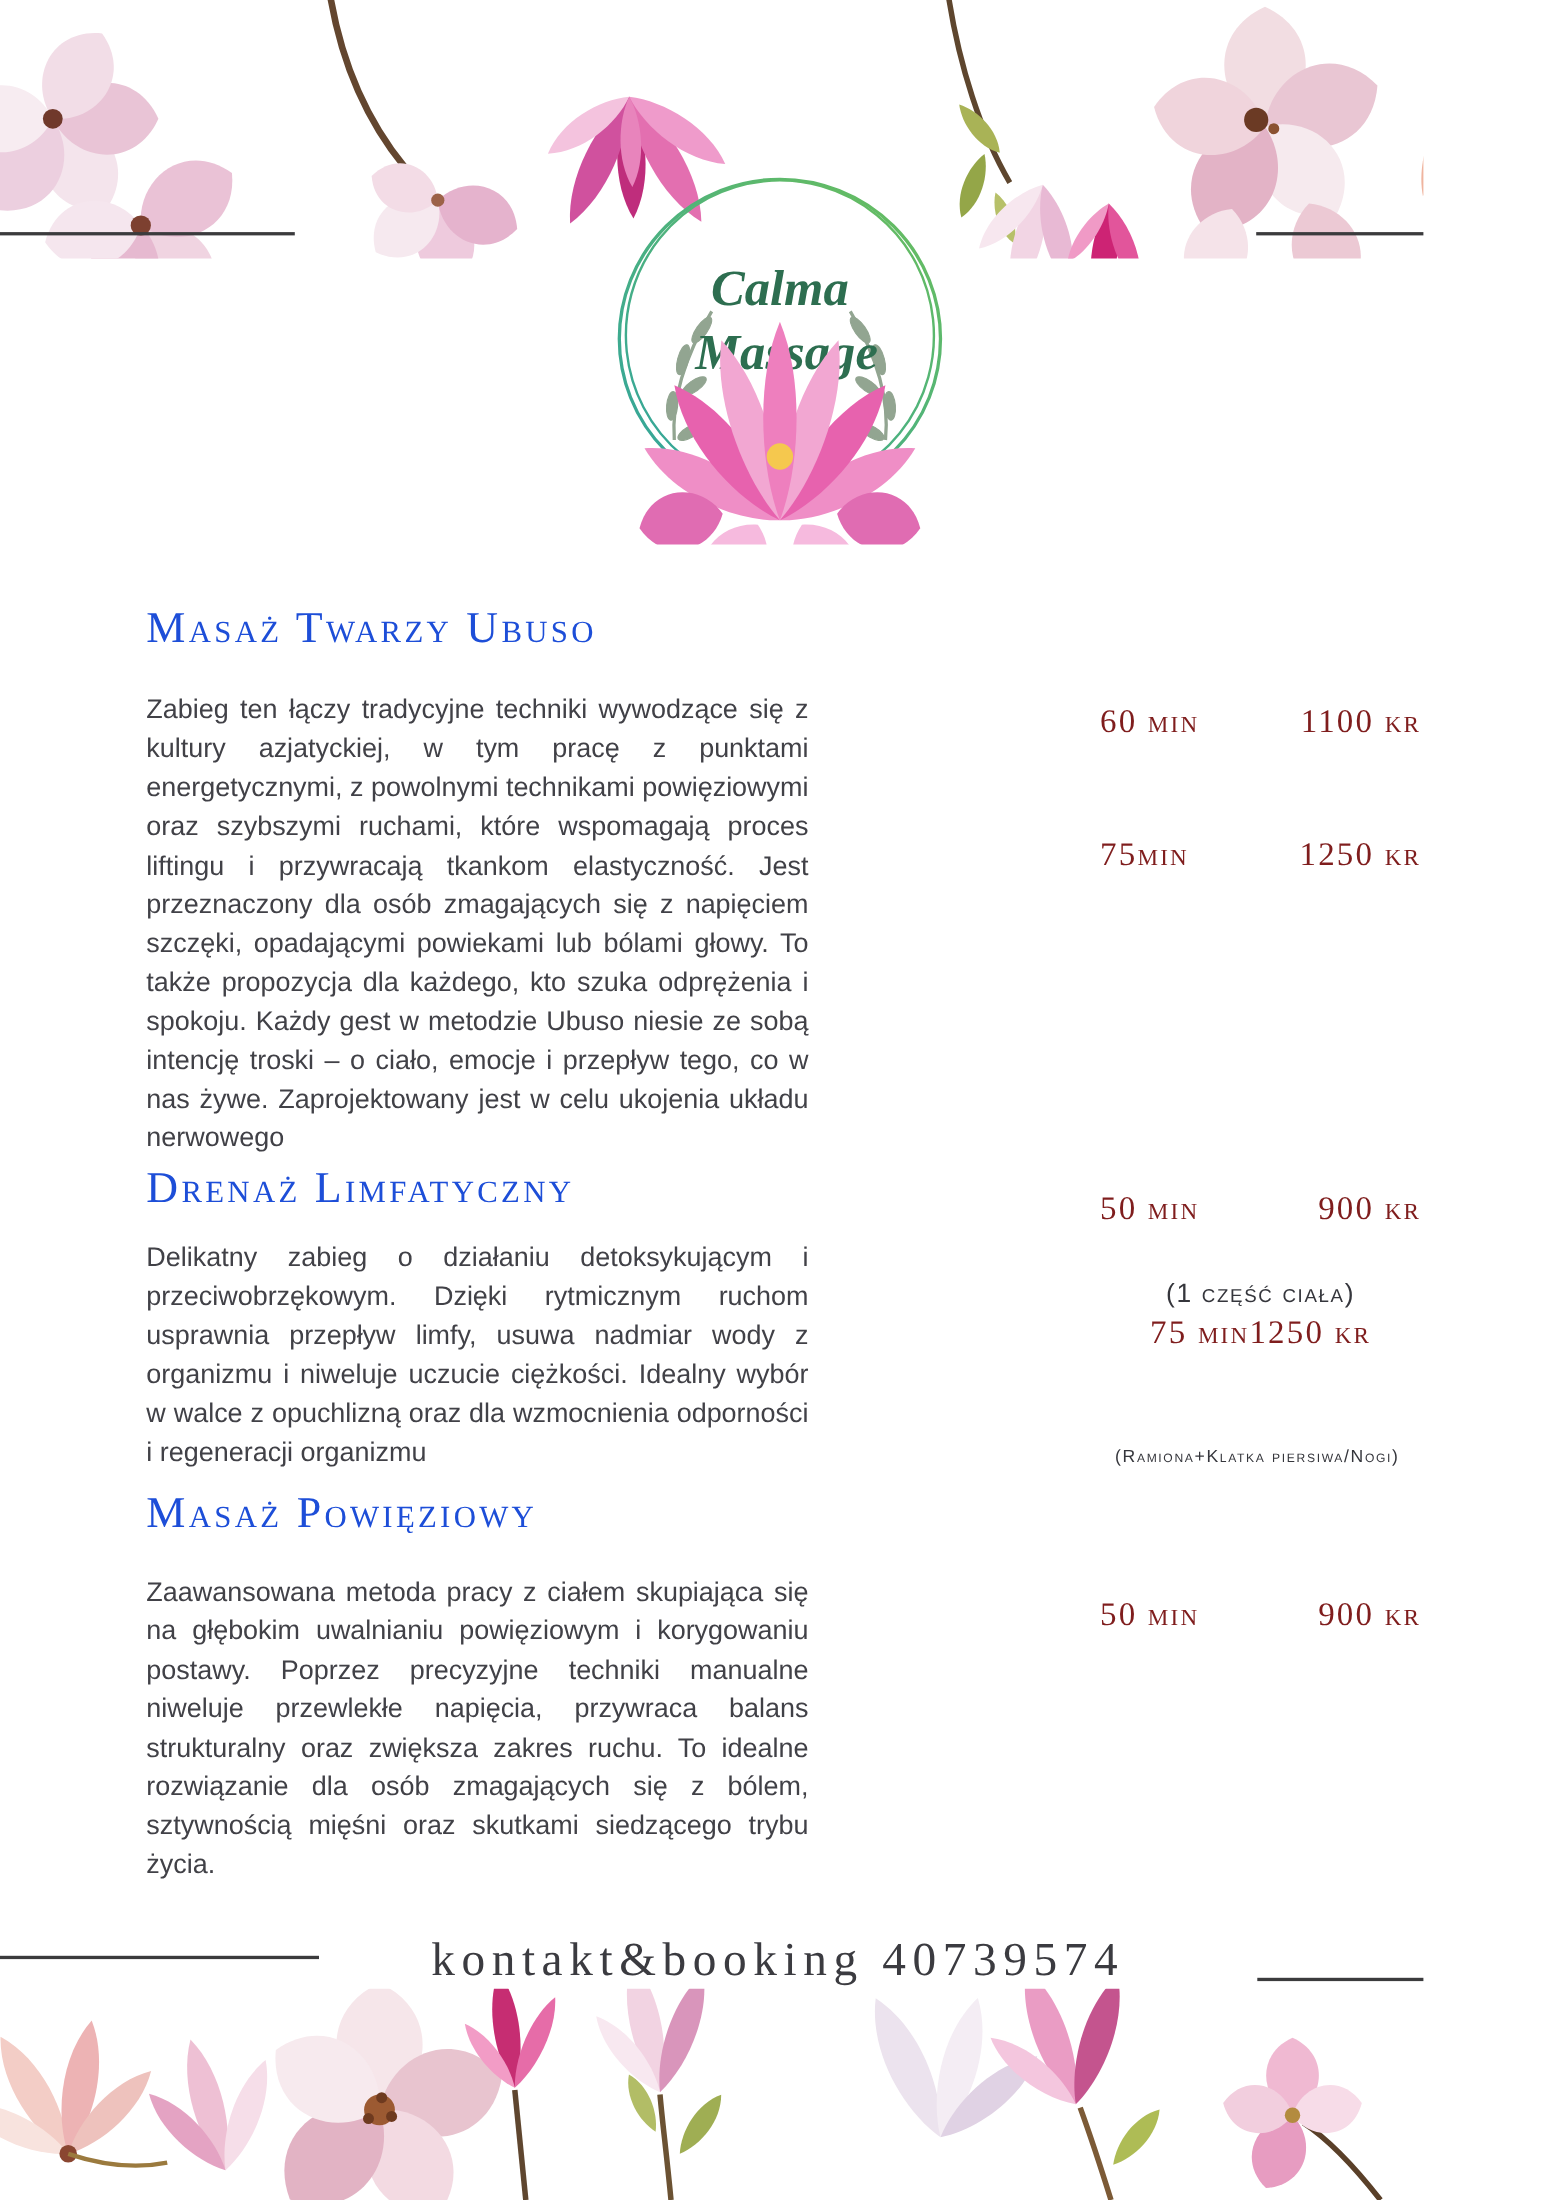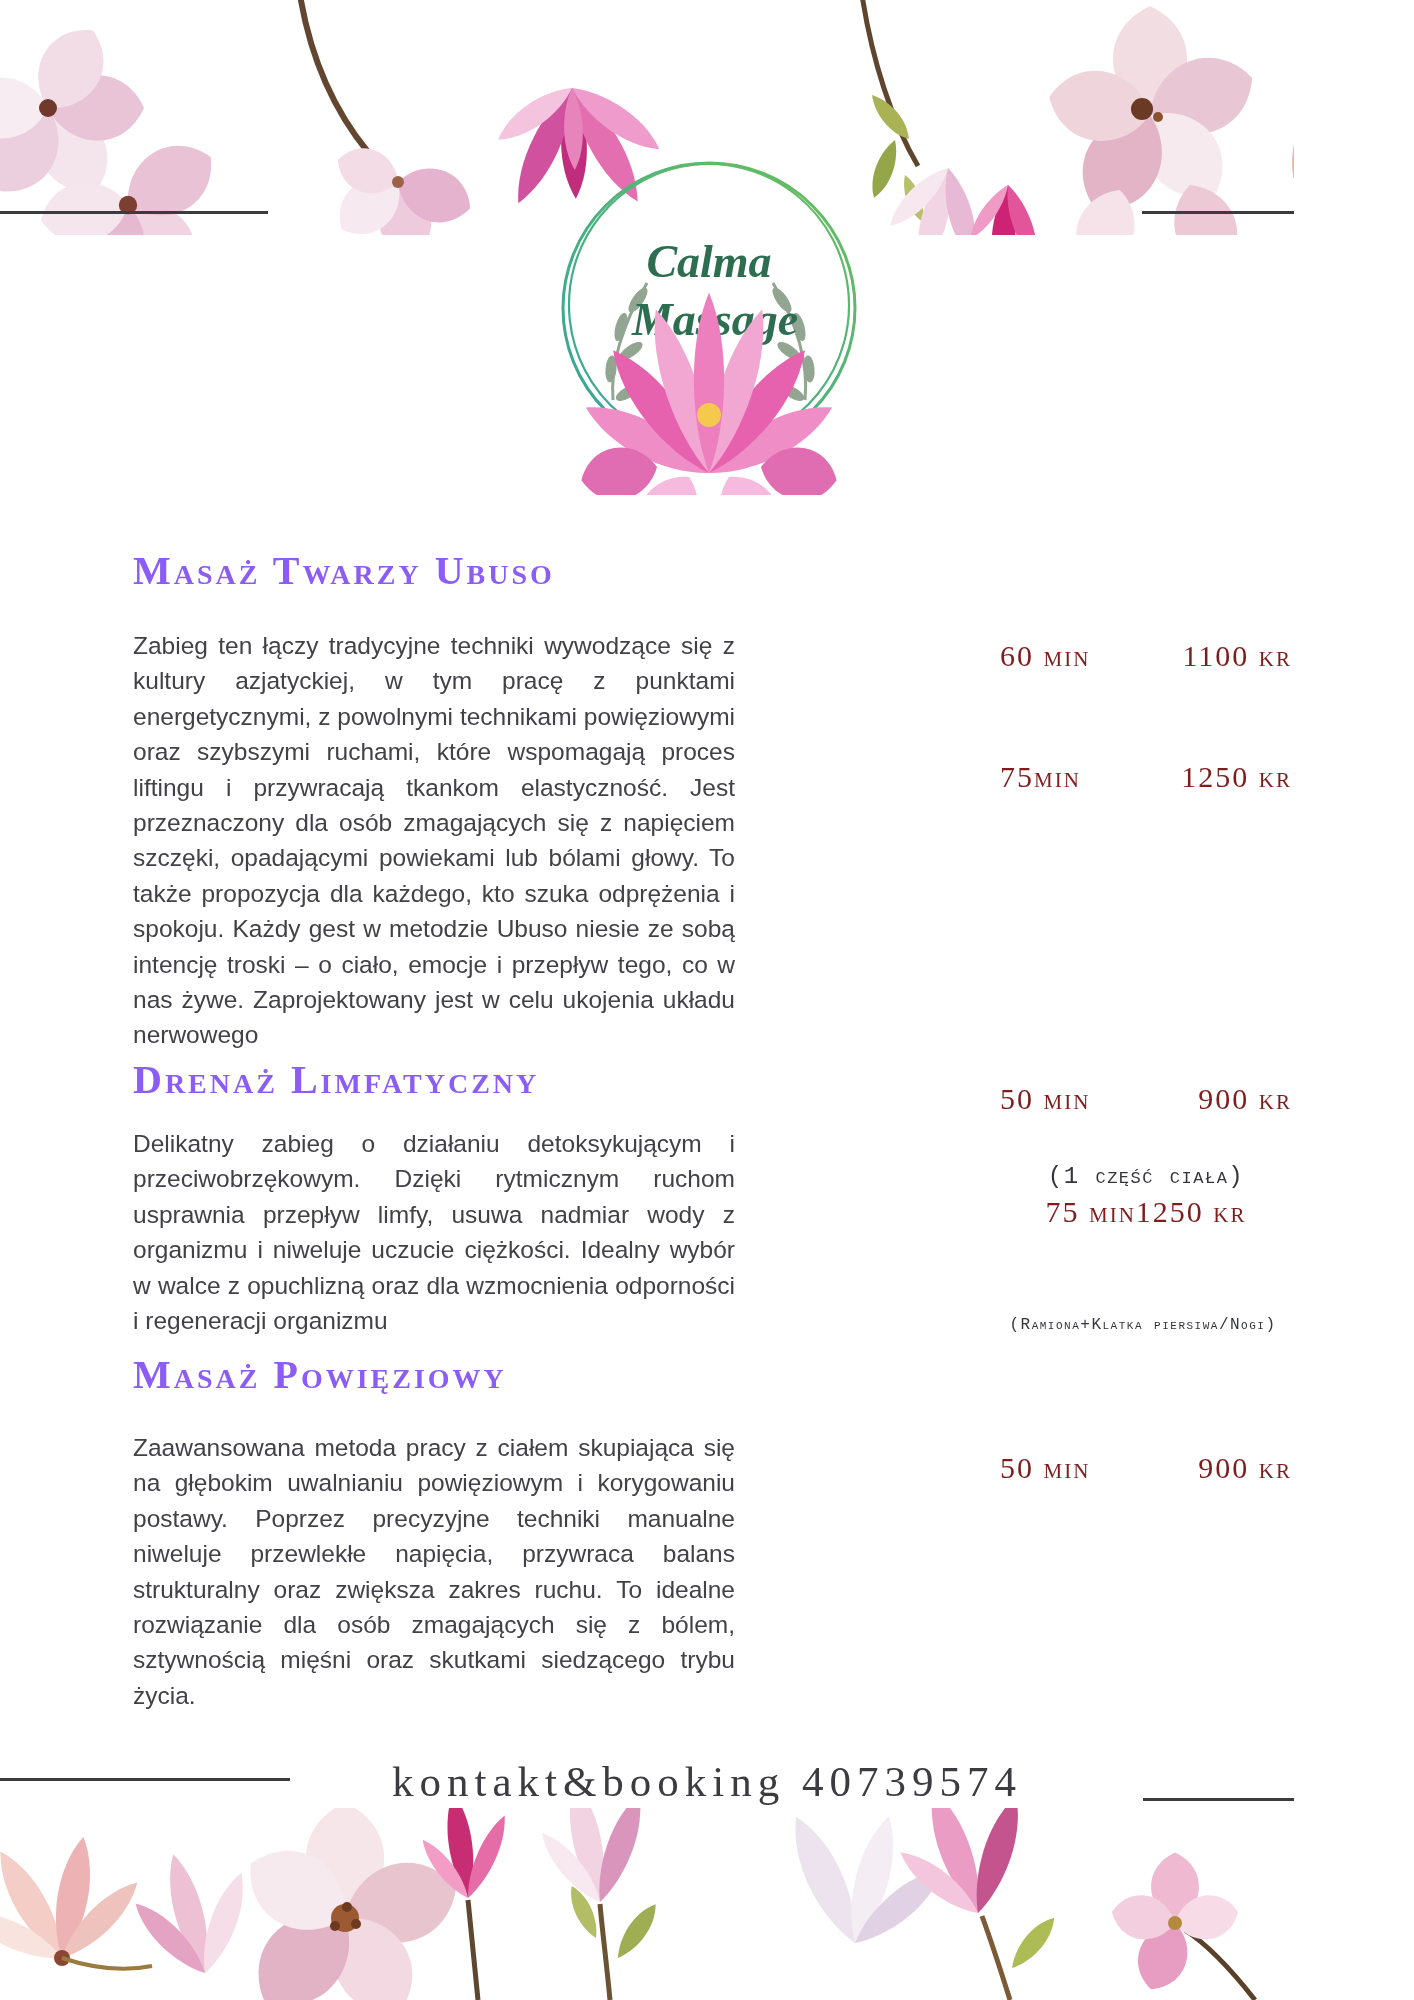--- a/index.html
+++ b/index.html
@@ -7,32 +7,32 @@
         font-family:"Liberation Sans", sans-serif;}
   .band{position:absolute;left:0;width:1414px;pointer-events:none;}
   .band.top{top:0;height:235px;}
   .band.bottom{top:1808px;height:192px;}
   .rule{position:absolute;height:3px;background:#3b3b3d;}
   .rule.tl{left:0;width:268px;top:211px;}
   .rule.tr{left:1142px;width:272px;top:211px;}
   .rule.bl{left:0;width:290px;top:1778px;}
   .rule.br{left:1143px;width:271px;top:1798px;}
   .logo{position:absolute;left:555px;top:155px;width:308px;height:340px;}
-  .sec-title{position:absolute;left:133px;color:#8b5cf6;
+  .sec-title{position:absolute;left:133px;color:#1d4ed8;
       font-family:"Liberation Serif", serif;font-size:40px;line-height:44px;
-      font-variant:small-caps;letter-spacing:3px;white-space:nowrap;font-weight:bold;}
+      font-variant:small-caps;letter-spacing:3px;white-space:nowrap;}
   .sec-body{position:absolute;left:133px;width:602px;color:#414147;
       font-size:24.5px;line-height:35.4px;font-weight:300;
       text-align:justify;text-align-last:left;}
   .price-row{position:absolute;left:1000px;width:292px;display:flex;
       justify-content:space-between;color:#7f1d1d;
       font-family:"Liberation Serif", serif;font-size:30px;line-height:32px;
       font-variant:small-caps;letter-spacing:2px;white-space:nowrap;}
   .price-note{position:absolute;color:#35363c;text-align:center;
-      font-family:Liberation Mono, monospace;font-variant:small-caps;
+      font-family:Liberation Sans, sans-serif;font-variant:small-caps;
       letter-spacing:1.5px;white-space:nowrap;}
   .note-narrow{left:1000px;width:292px;font-size:24px;}
   .note-wide{left:935px;width:416px;font-size:16px;}
   .thanks{position:absolute;left:0;top:1645px;width:1414px;text-align:center;
       color:#ab5068;font-family:"Liberation Serif", serif;font-style:italic;
       font-size:31px;letter-spacing:10px;word-spacing:22px;white-space:nowrap;}
   .contact{position:absolute;left:0;top:1757px;width:1414px;text-align:center;
       color:#3b3b40;font-family:"Liberation Serif", serif;font-size:43px;
       letter-spacing:6px;white-space:nowrap;}
 </style>

